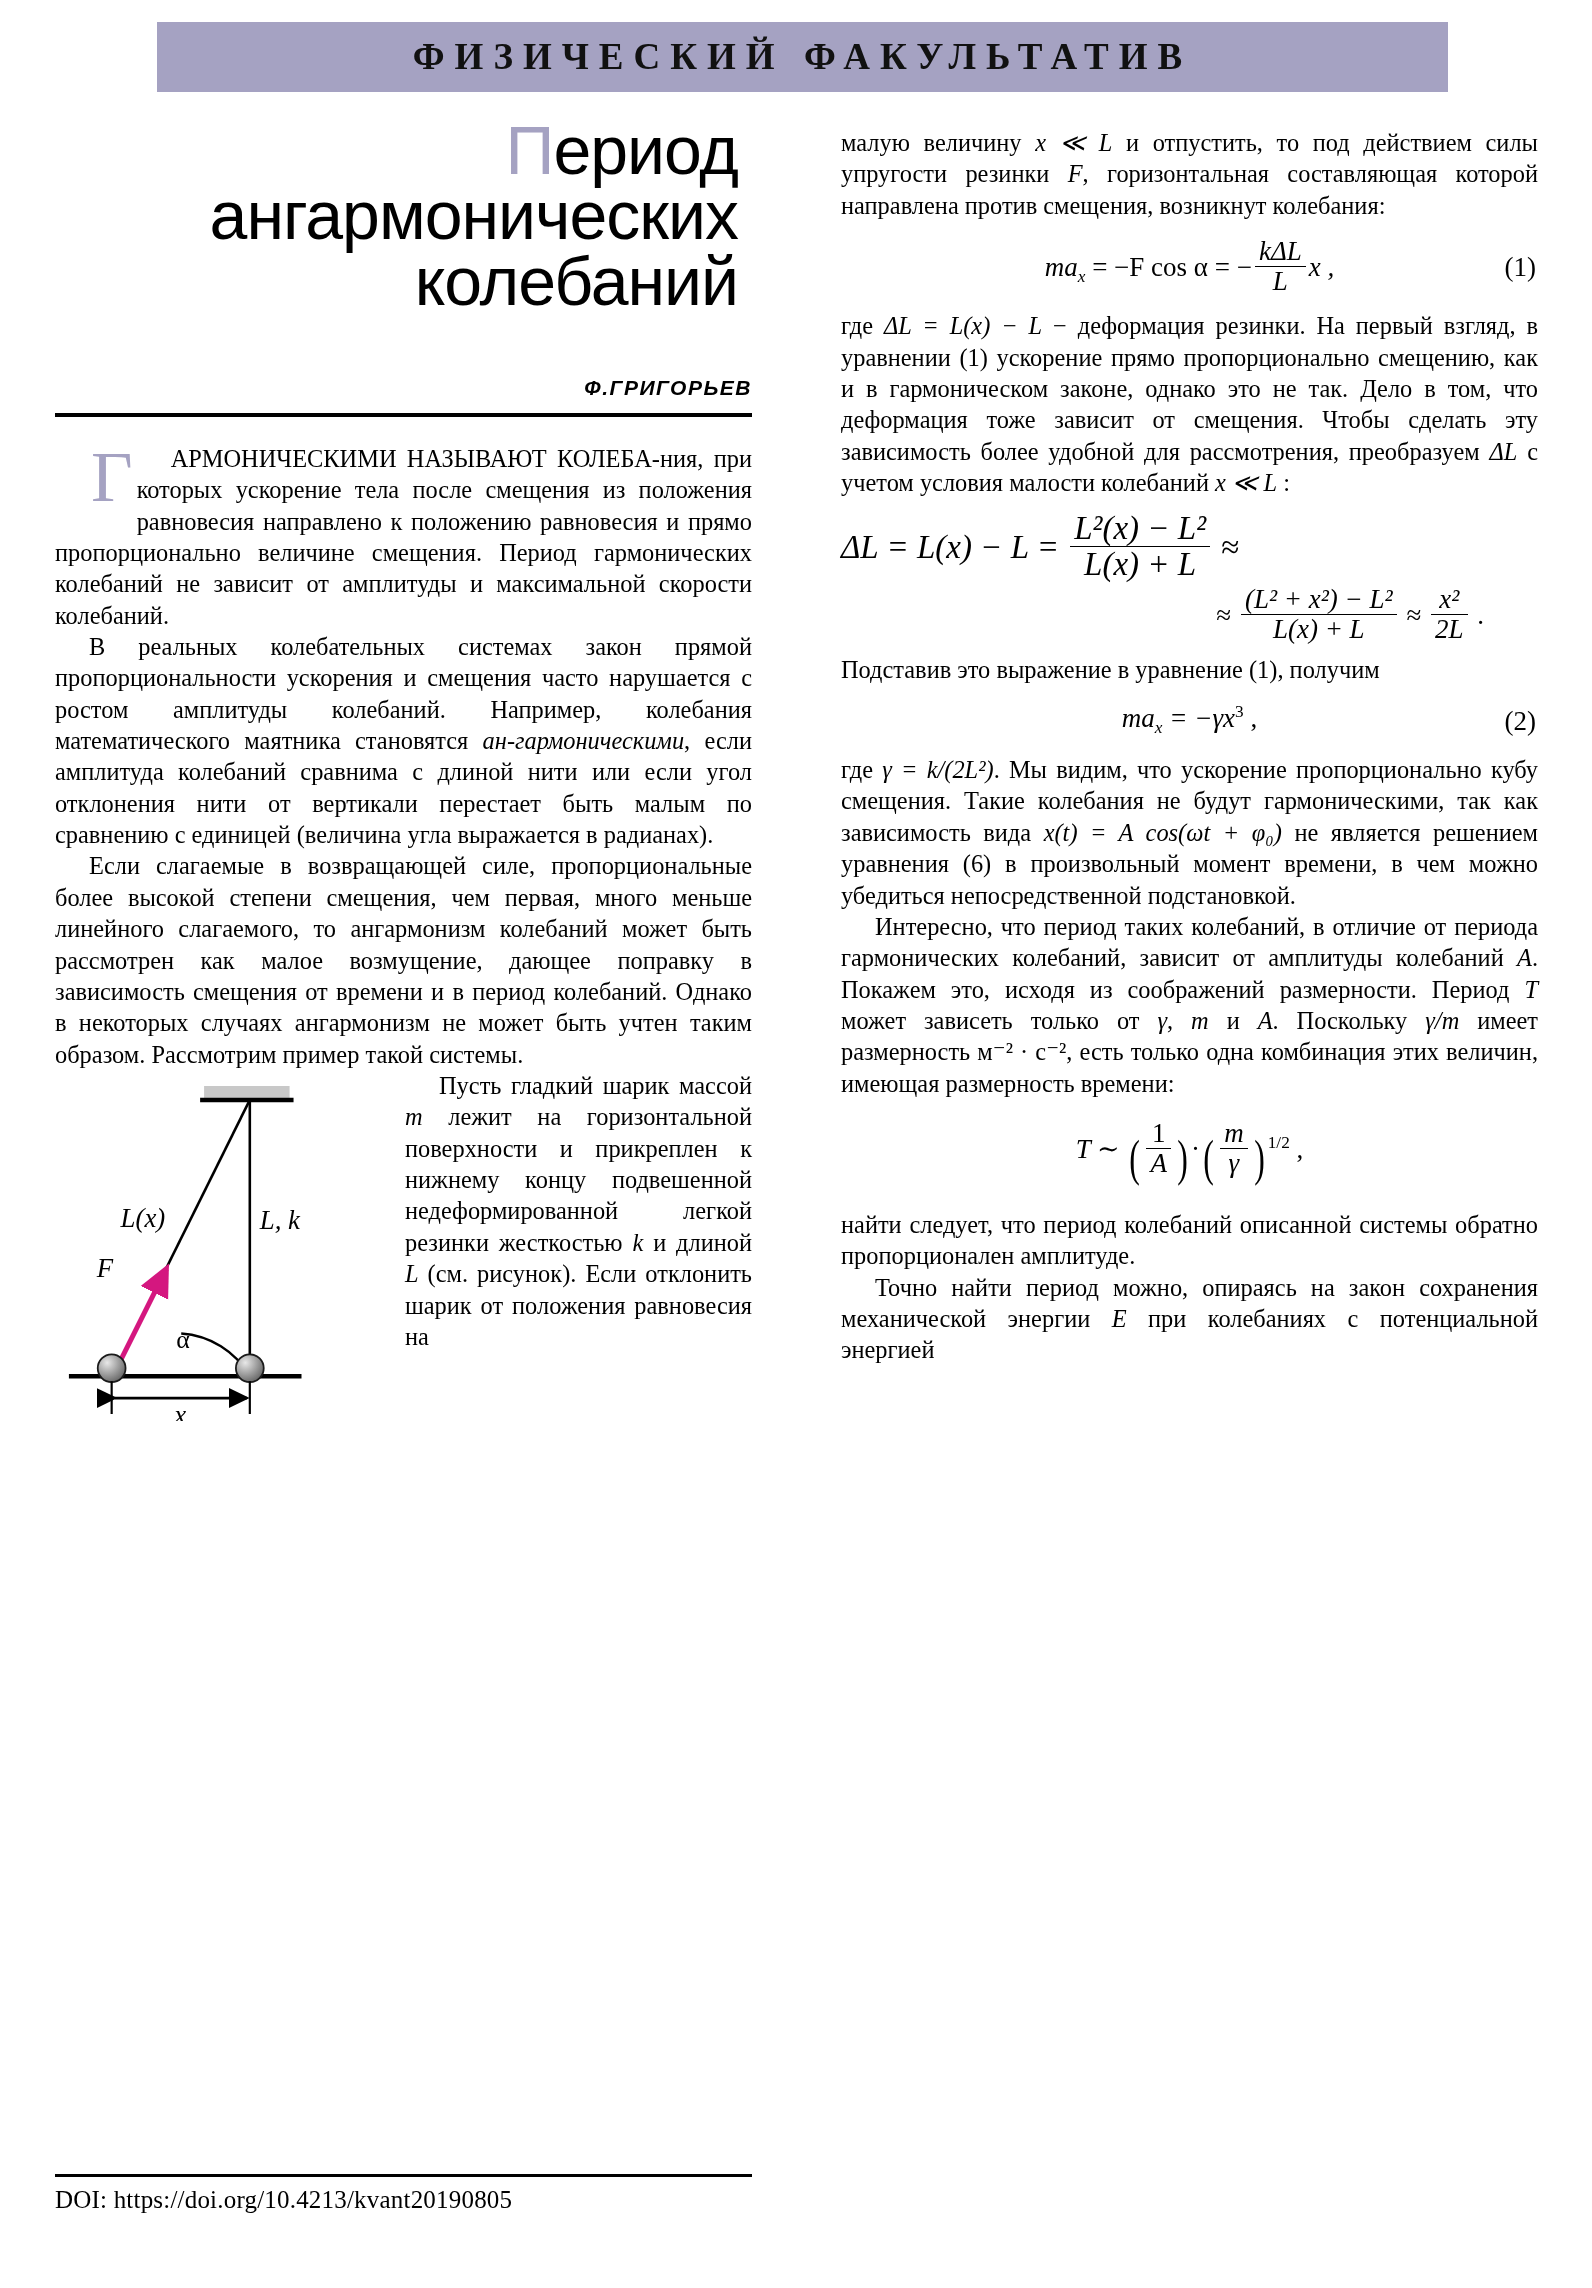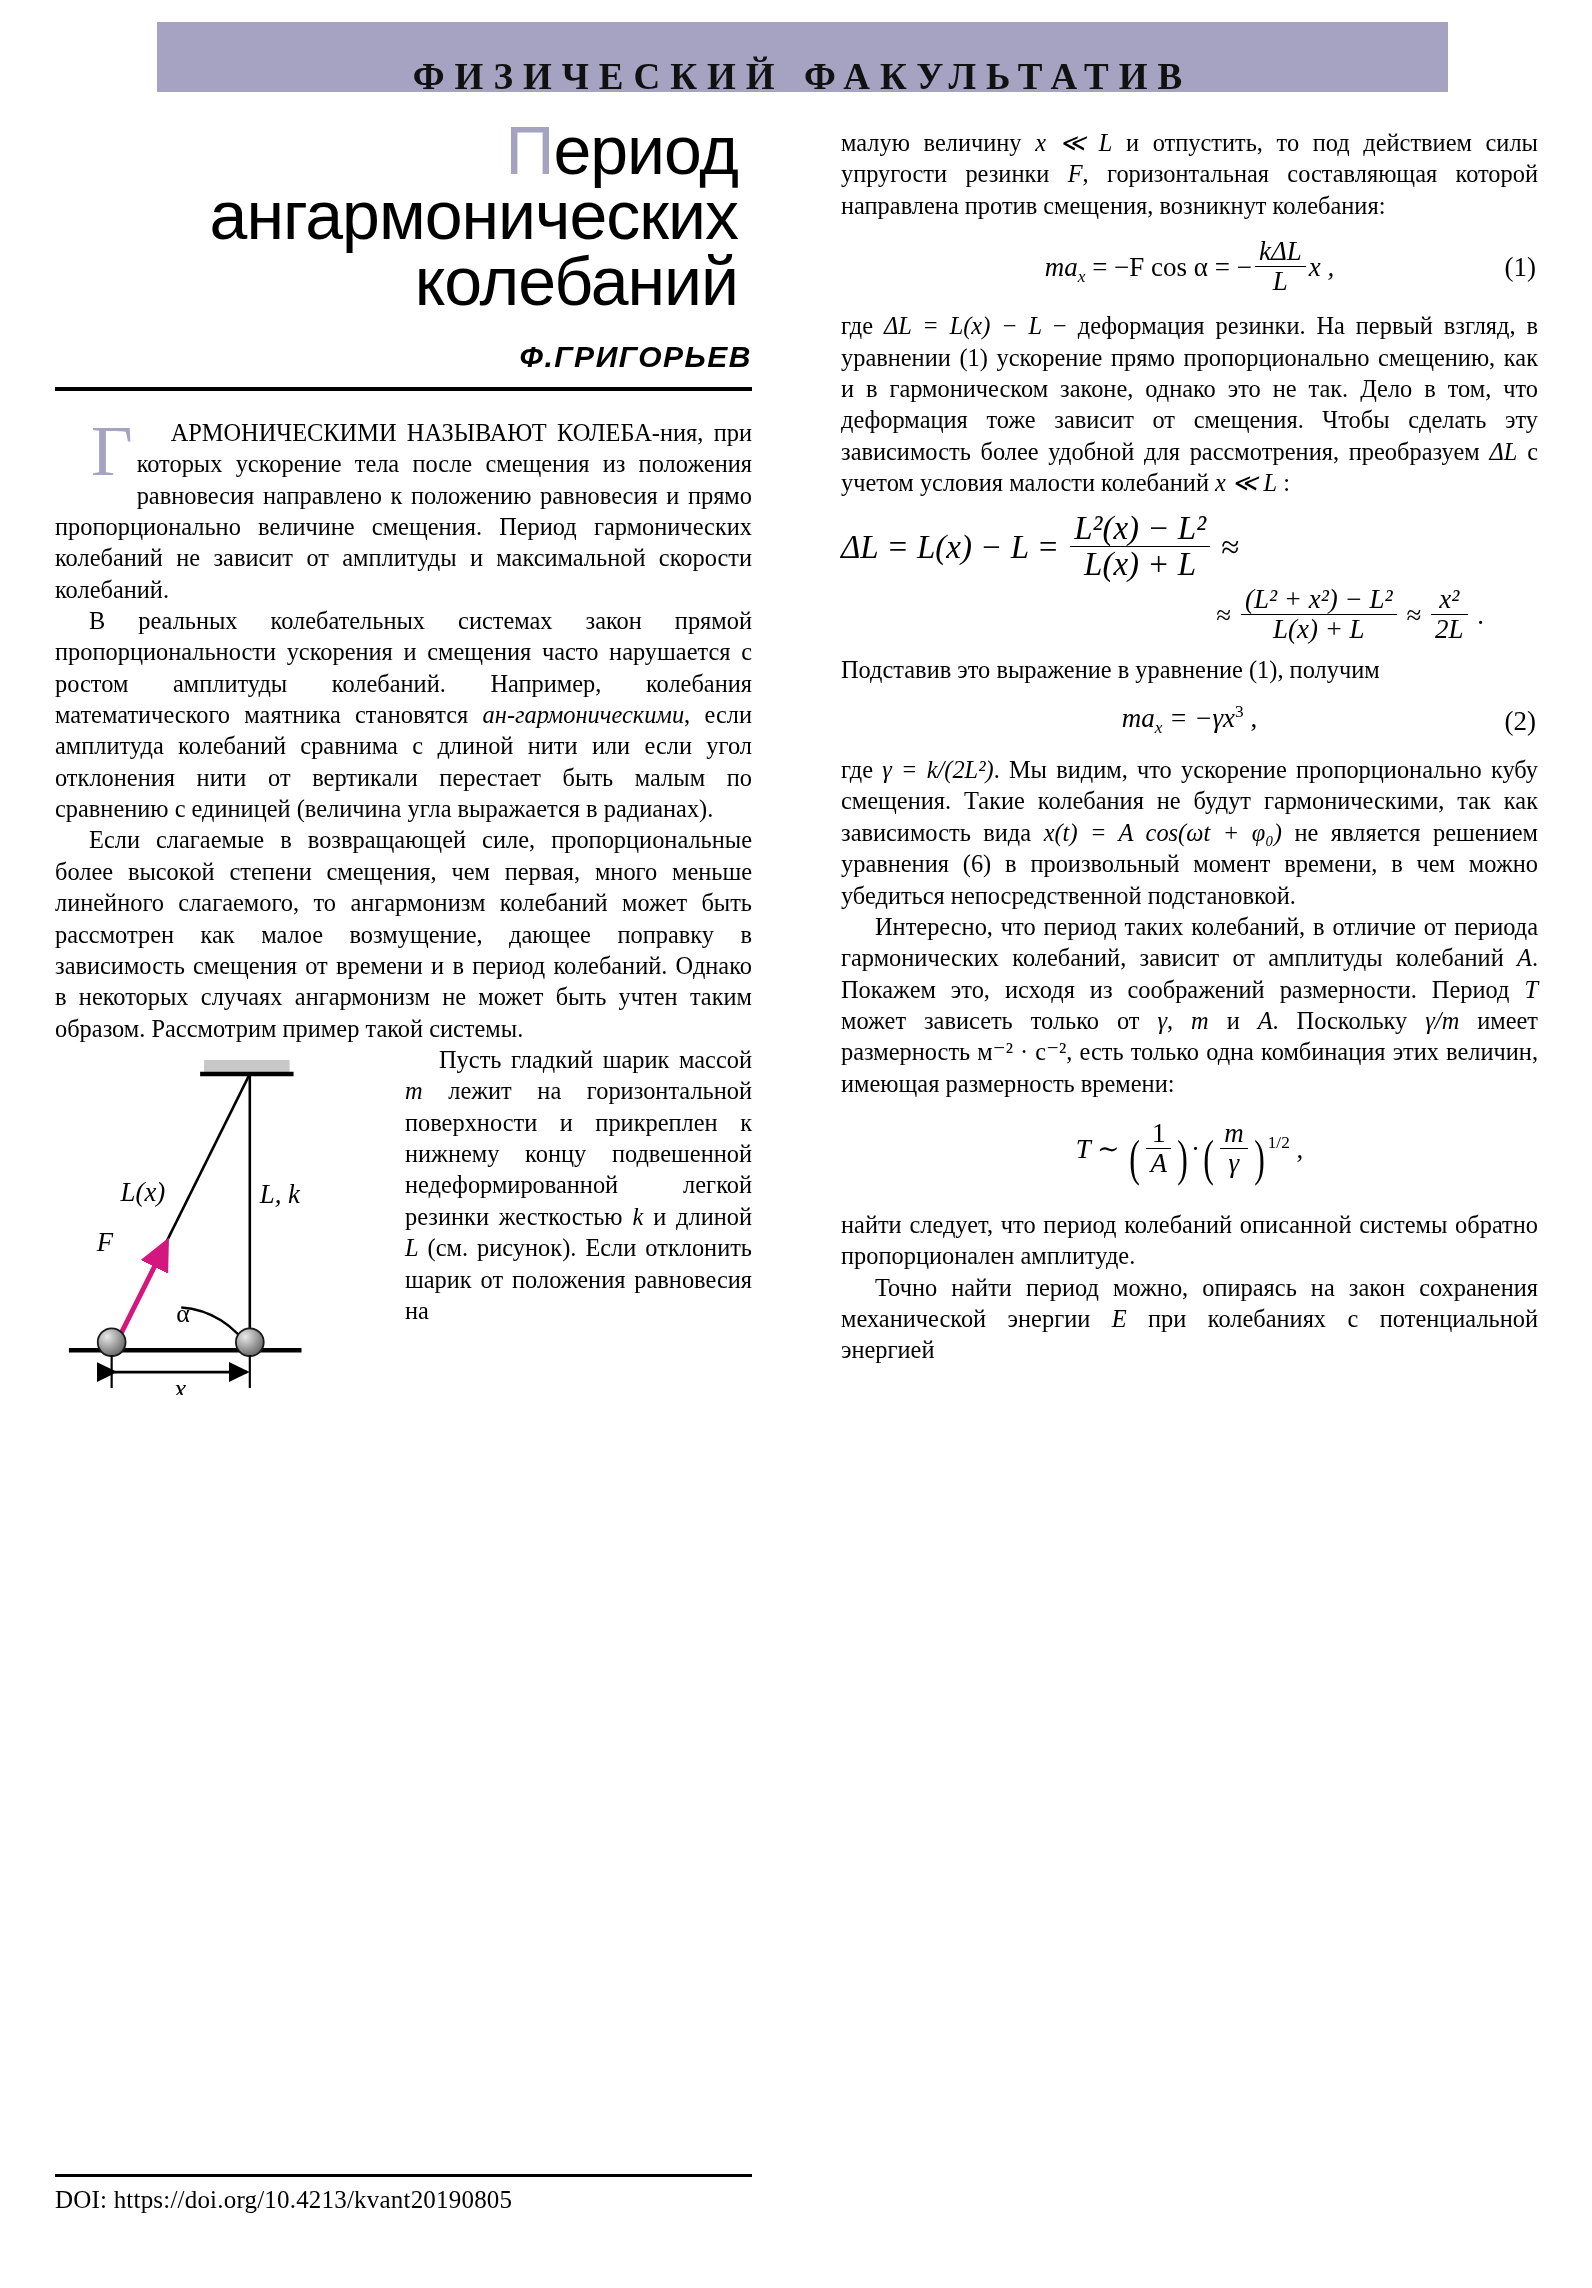--- a/index.html
+++ b/index.html
@@ -33,21 +33,20 @@
     width: 100%;
     height: 70px;
     line-height: 70px;
     text-align: center;
     font-family: "Liberation Serif", "DejaVu Serif", serif;
     font-weight: bold;
     font-size: 37px;
     letter-spacing: 10px;
     color: #111;
     white-space: pre;
-    margin-top: 20px;
   }
 
   
   .col-left {
     position: absolute;
     left: 55px;
     top: 100px;
     width: 697px;
   }
   .col-right {
@@ -70,23 +69,23 @@
     padding-top: 4px;
   }
   .title-cap {
     color: #a5a2c2;
   }
   .byline {
     text-align: right;
     font-family: "Liberation Sans", "DejaVu Sans", sans-serif;
     font-style: italic;
     font-weight: bold;
-    font-size: 30px;
+    font-size: 21px;
     letter-spacing: 1.5px;
-    margin-top: 26px;
+    margin-top: 62px;
   }
   .byline-rule {
     border: none;
     border-top: 4px solid #000;
     margin: 13px 0 0 0;
   }
 
   
   .body-col {
     font-size: 24.4px;

